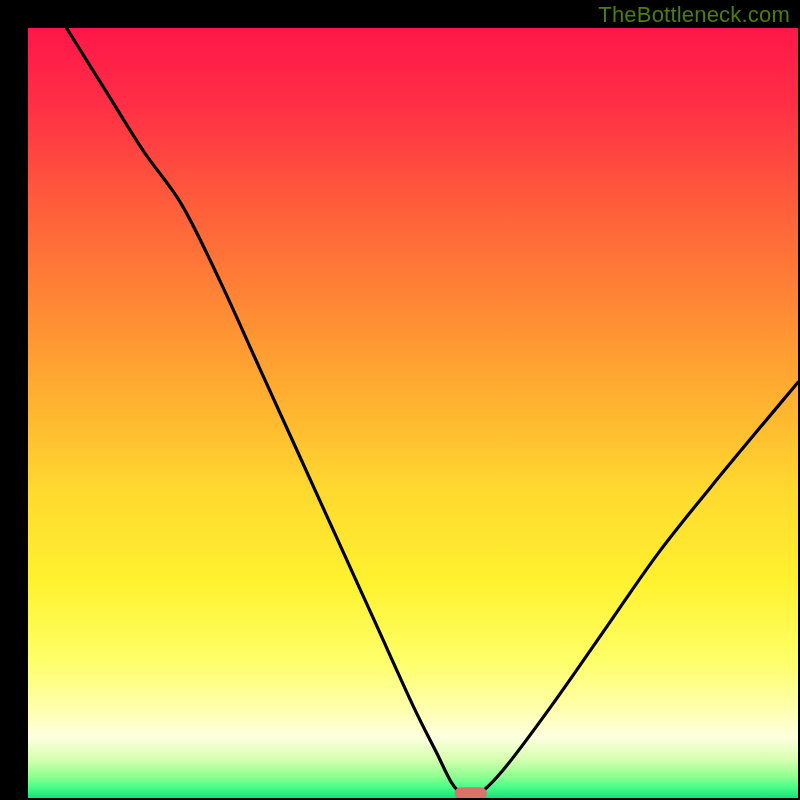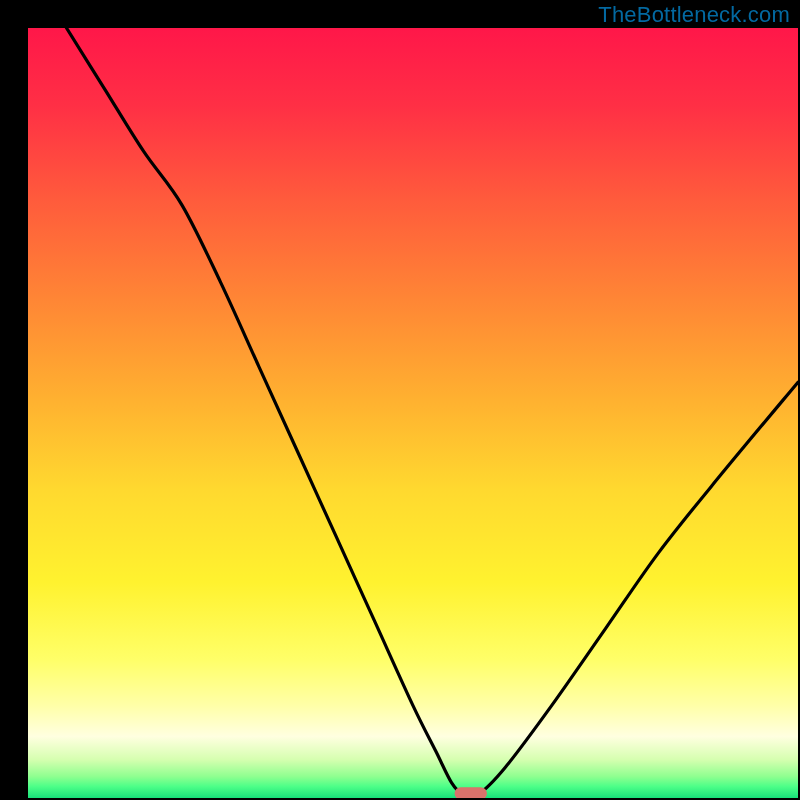--- a/index.html
+++ b/index.html
@@ -16,21 +16,21 @@
     left: 0;
     top: 0;
     width: 800px;
     height: 800px;
     background: #000;
   }
   .watermark {
     position: absolute;
     top: 2px;
     right: 10px;
-    color: #0369a1;
+    color: #4d7c0f;
     font-size: 22px;
     font-weight: 500;
     letter-spacing: 0.2px;
     z-index: 10;
   }
   .plot {
     position: absolute;
     left: 28px;
     top: 28px;
     width: 770px;

